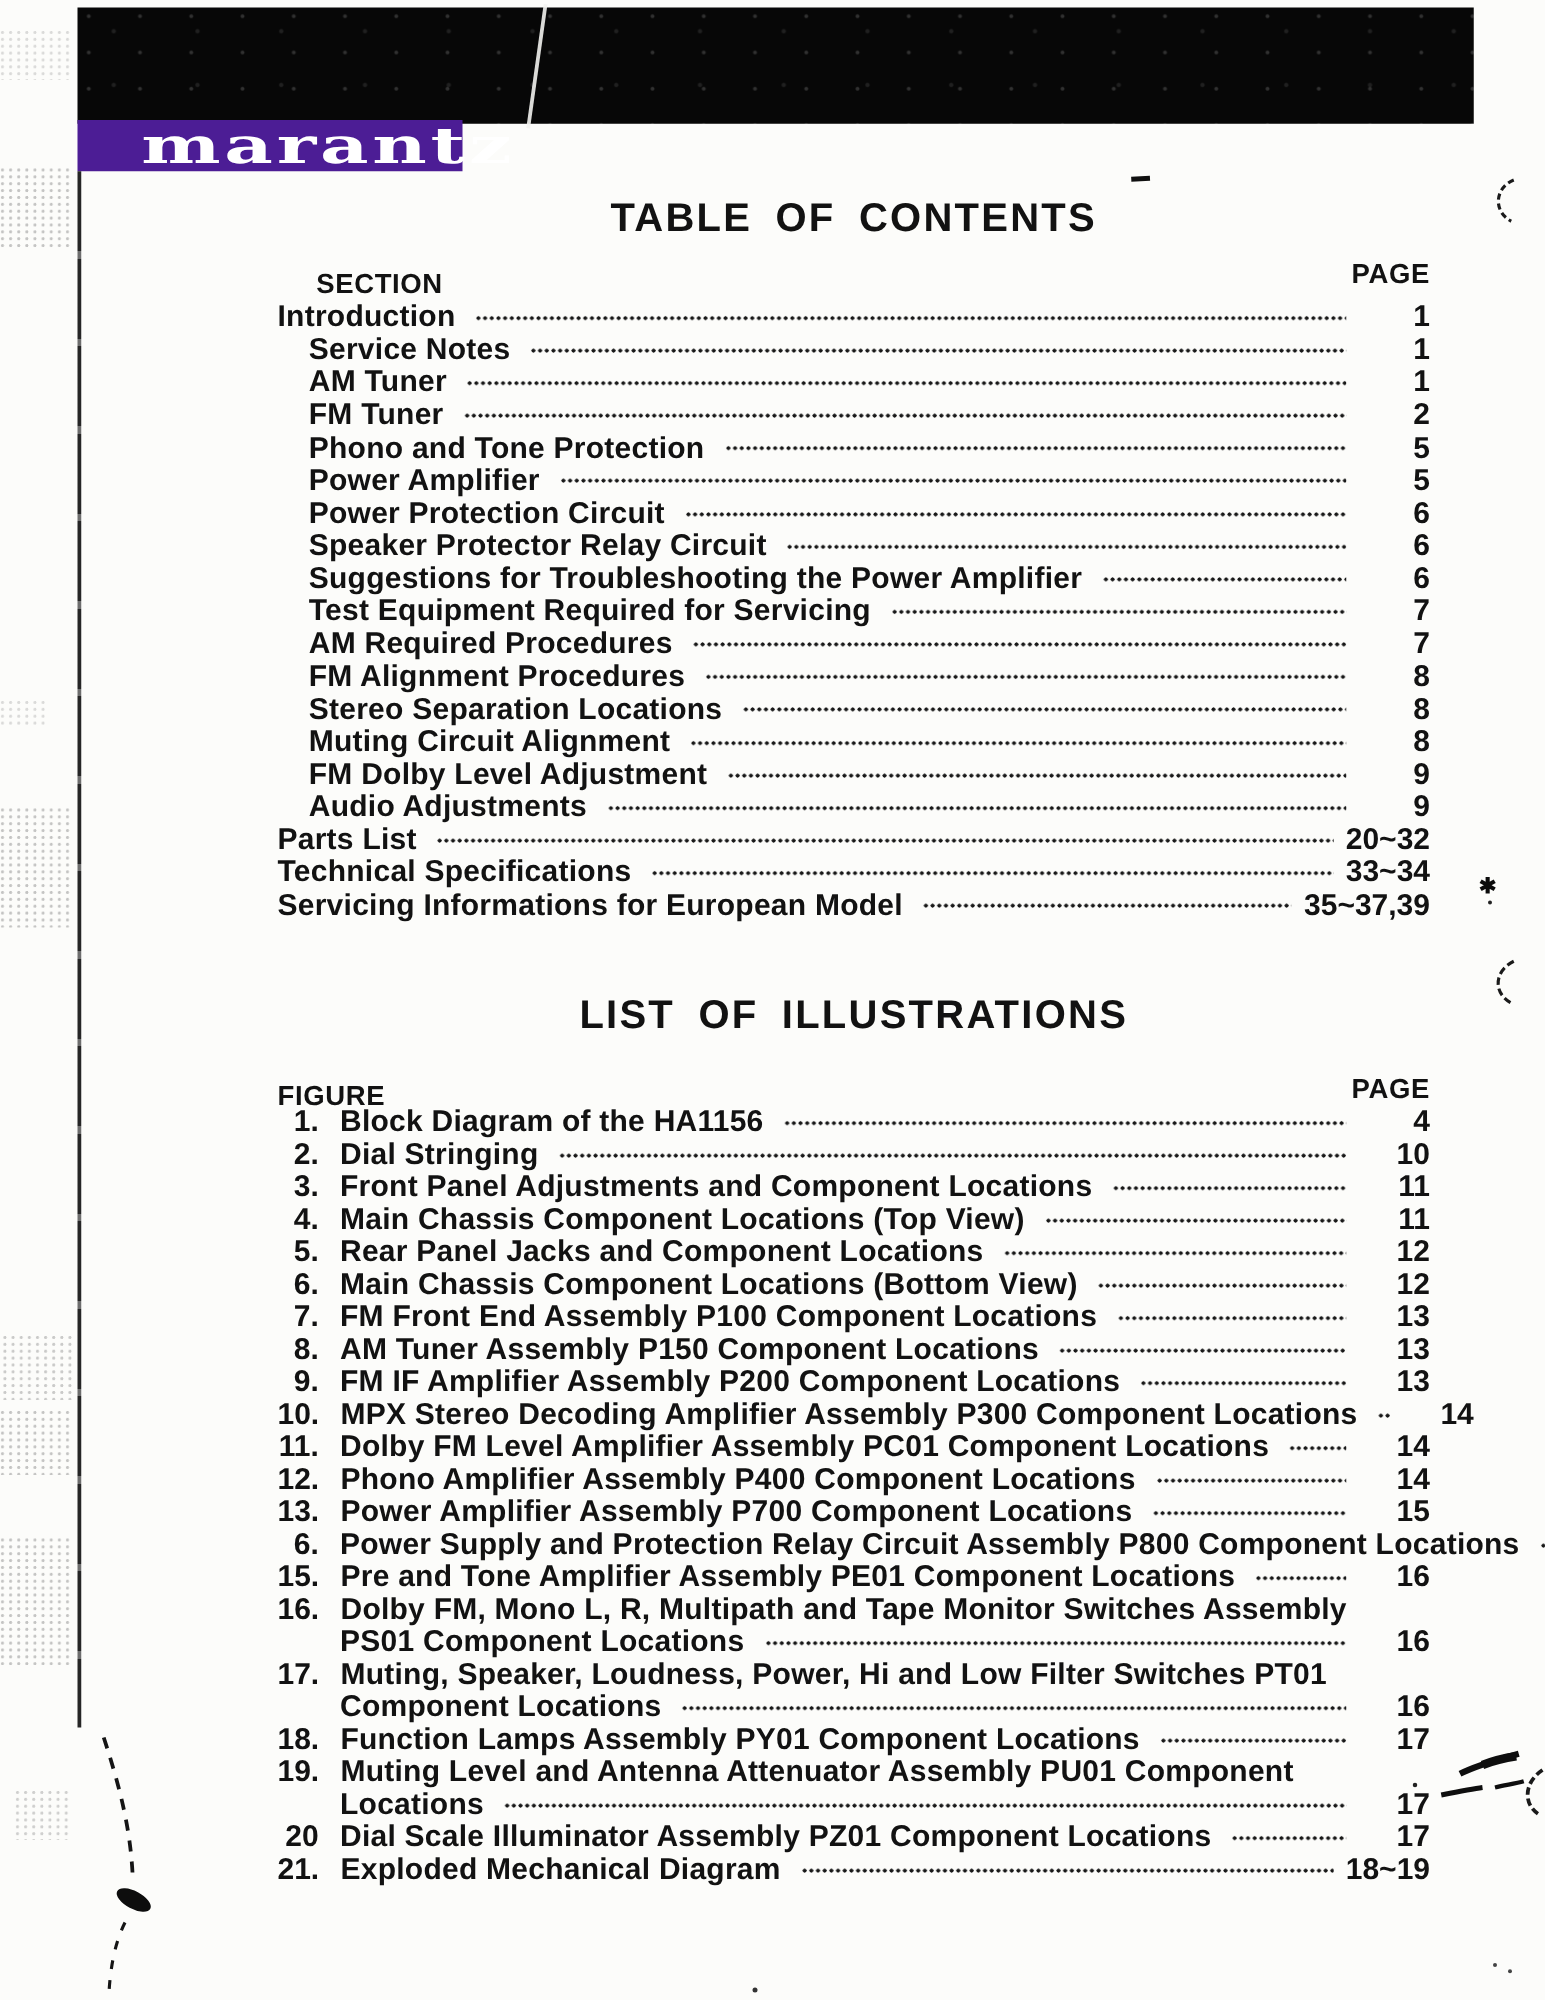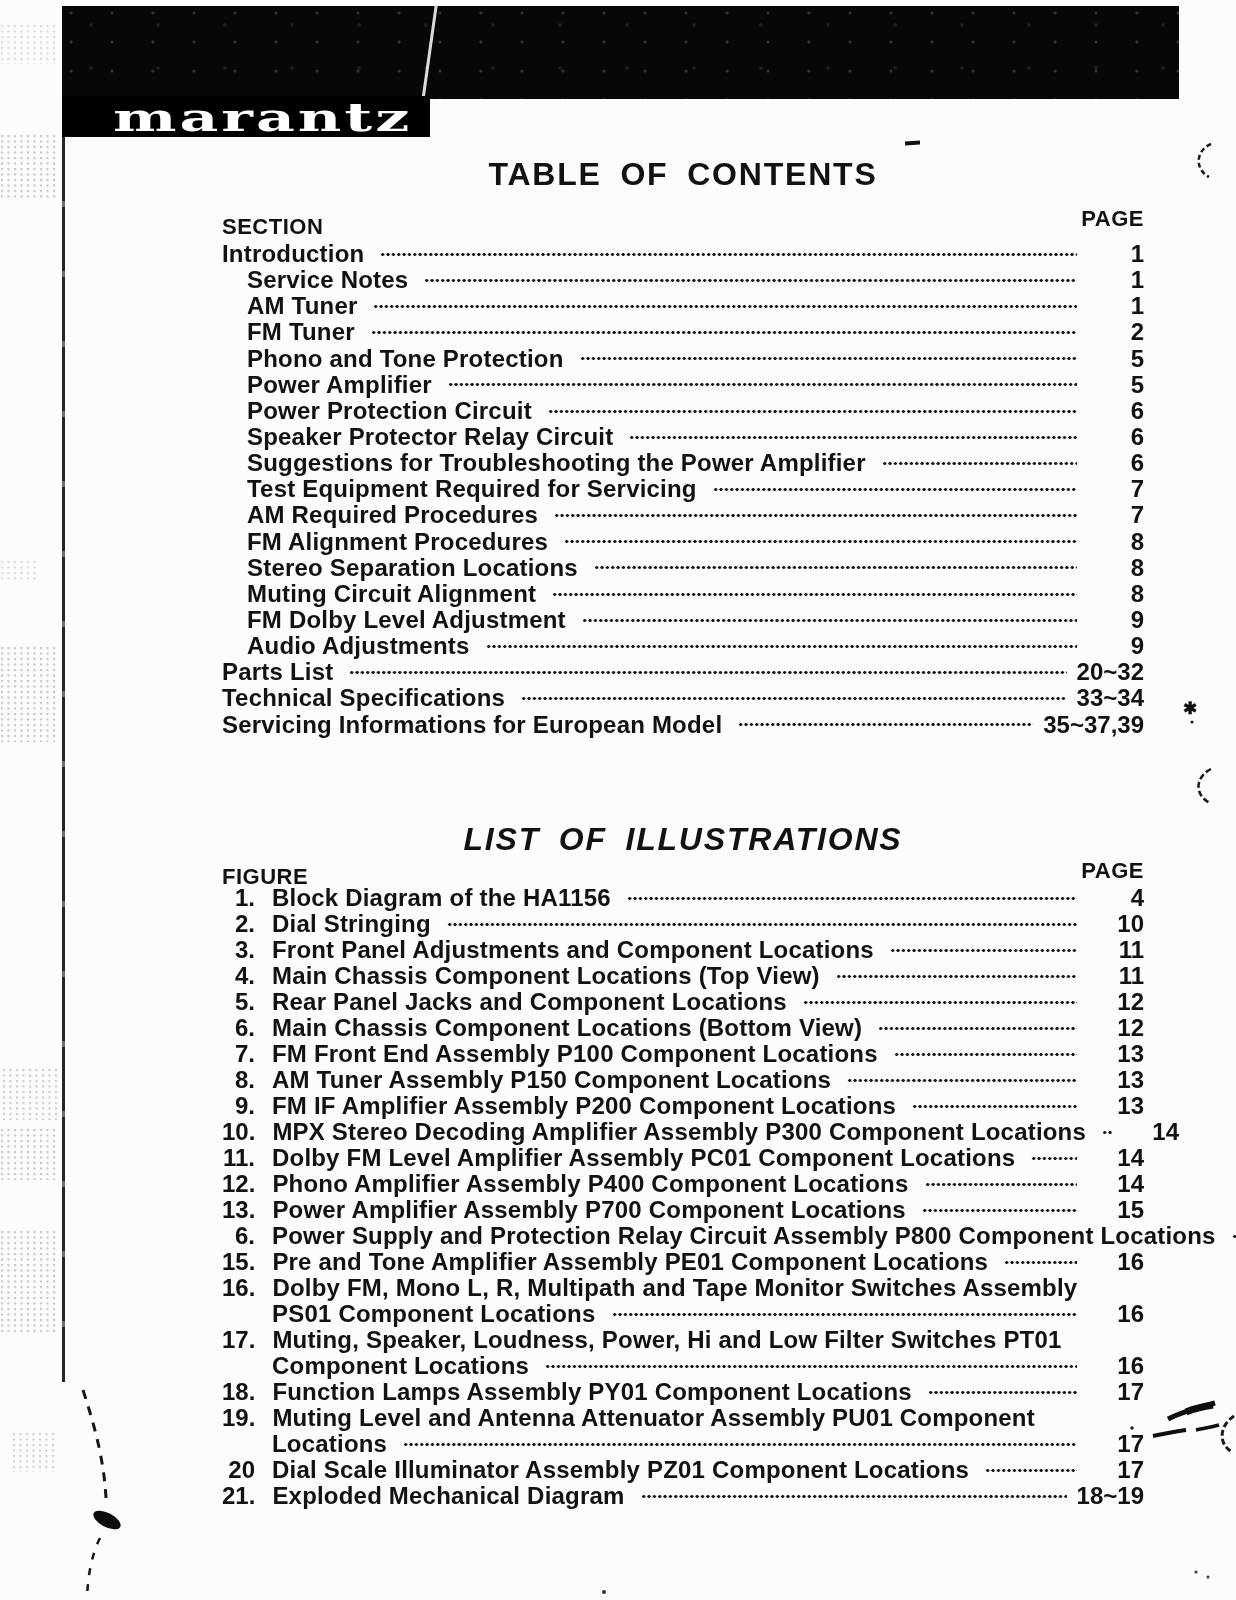--- a/index.html
+++ b/index.html
@@ -17,44 +17,44 @@
     background-image:
       radial-gradient(circle at 9px 7px, rgba(255,255,255,.17) 1px, transparent 2px),
       radial-gradient(circle at 29px 19px, rgba(255,255,255,.10) 1.2px, transparent 2.2px);
     background-size:41px 29px, 67px 43px;
   }
   .crease{
     position:absolute;left:366px;top:-3px;width:3px;height:100px;
     background:#f3f3ef;transform:rotate(8deg);opacity:.9;
   }
   .logo-box{
-    position:absolute;left:62px;top:96px;width:368px;height:41px;
-    background:#000000;display:flex;align-items:center;
+    position:absolute;left:62px;top:96px;width:308px;height:41px;
+    background:#4c1d95;display:flex;align-items:center;
   }
   .logo-text{
     font-family:"DejaVu Serif",serif;font-weight:700;font-size:40px;line-height:34px;
     color:#ffffff;letter-spacing:2px;padding-left:34px;
     transform:scaleX(1.5);transform-origin:0 55%;white-space:nowrap;
   }
 
   
   .title{
     position:absolute;left:222px;width:922px;text-align:center;
     font-size:32px;letter-spacing:1.8px;word-spacing:8px;white-space:nowrap;
   }
   #toc-title{top:156px;}
-  #ill-title{top:821px;font-style:italic;}
+  #ill-title{top:793px;}
 
   
   .block{position:absolute;left:222px;width:922px;}
   #toc-block{top:206px;}
   #ill-block{top:858px;}
 
   .cols{display:flex;justify-content:space-between;align-items:flex-start;font-size:22px;letter-spacing:.5px;}
-  #toc-block .cols{height:34px;}
+  #toc-block .cols{height:34px;margin-left:31px;}
   #toc-block .cols .left{padding-top:8px;}
   #ill-block .cols{height:26px;}
   #ill-block .cols .left{padding-top:6px;}
 
   .row{display:flex;align-items:baseline;height:26.15px;font-size:24px;white-space:nowrap;}
   #ill-block .row{height:26px;}
   .row.ind{padding-left:25px;}
   .lbl{flex:0 0 auto;letter-spacing:.2px;}
   .num{flex:0 0 33px;text-align:right;margin-right:17px;}
   .leader{

